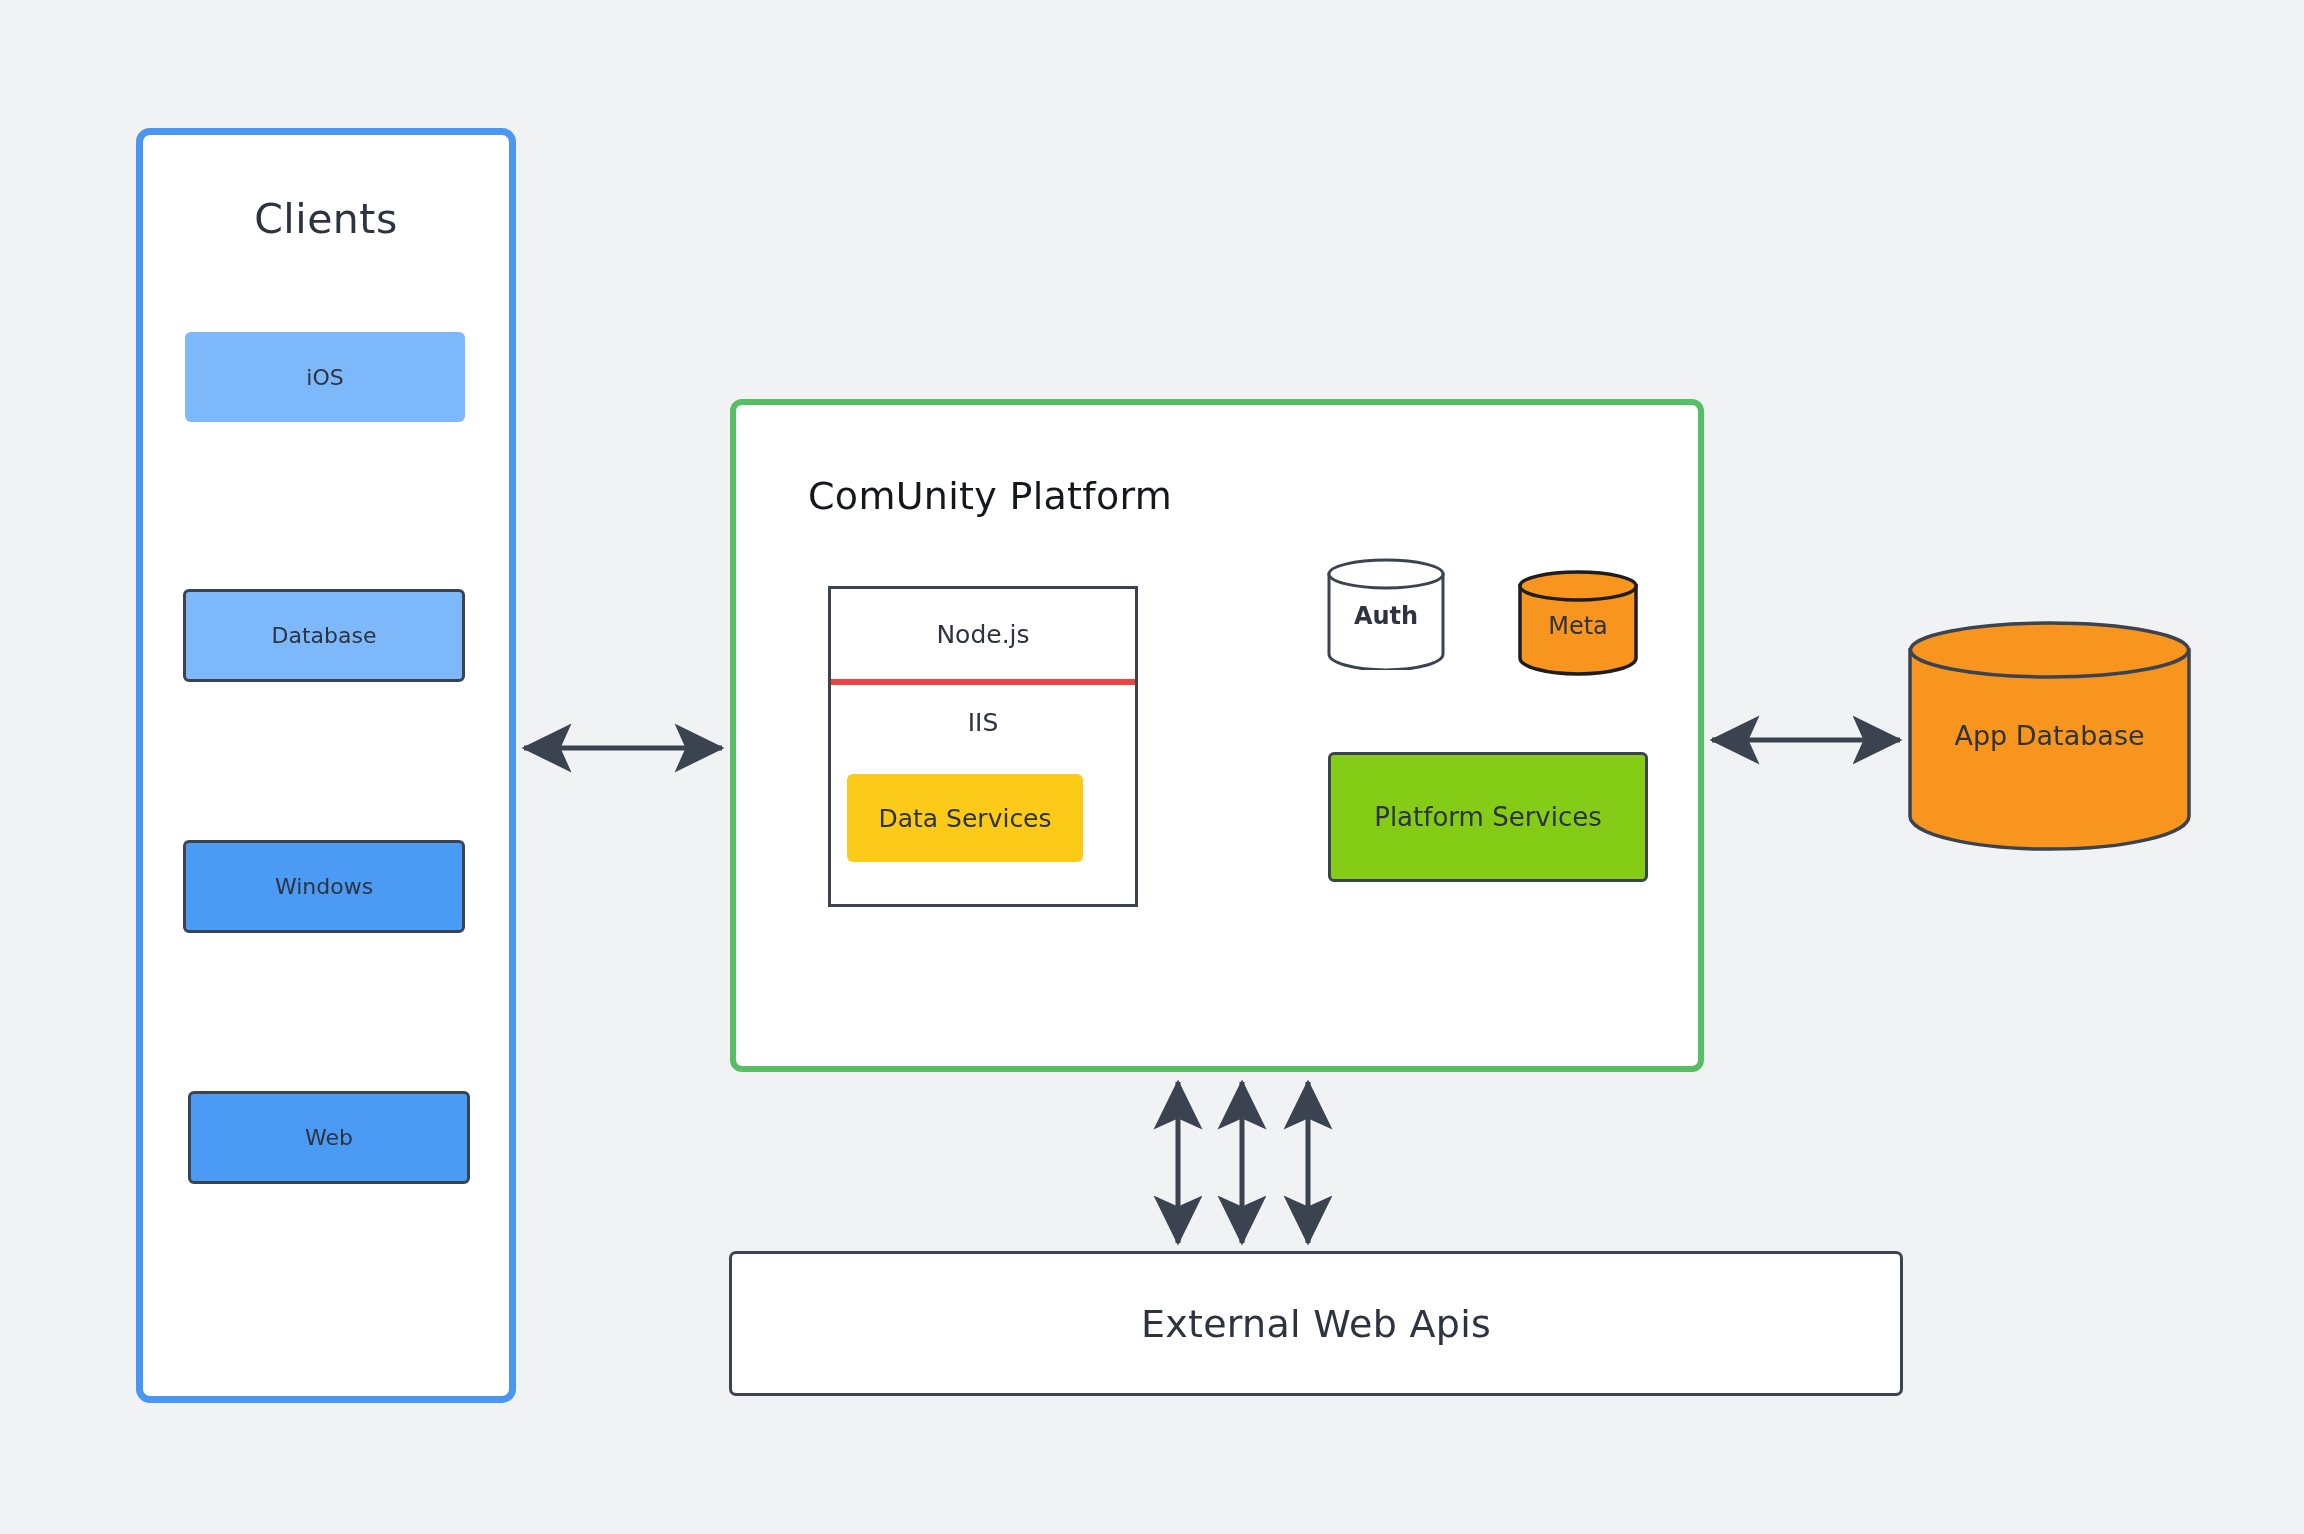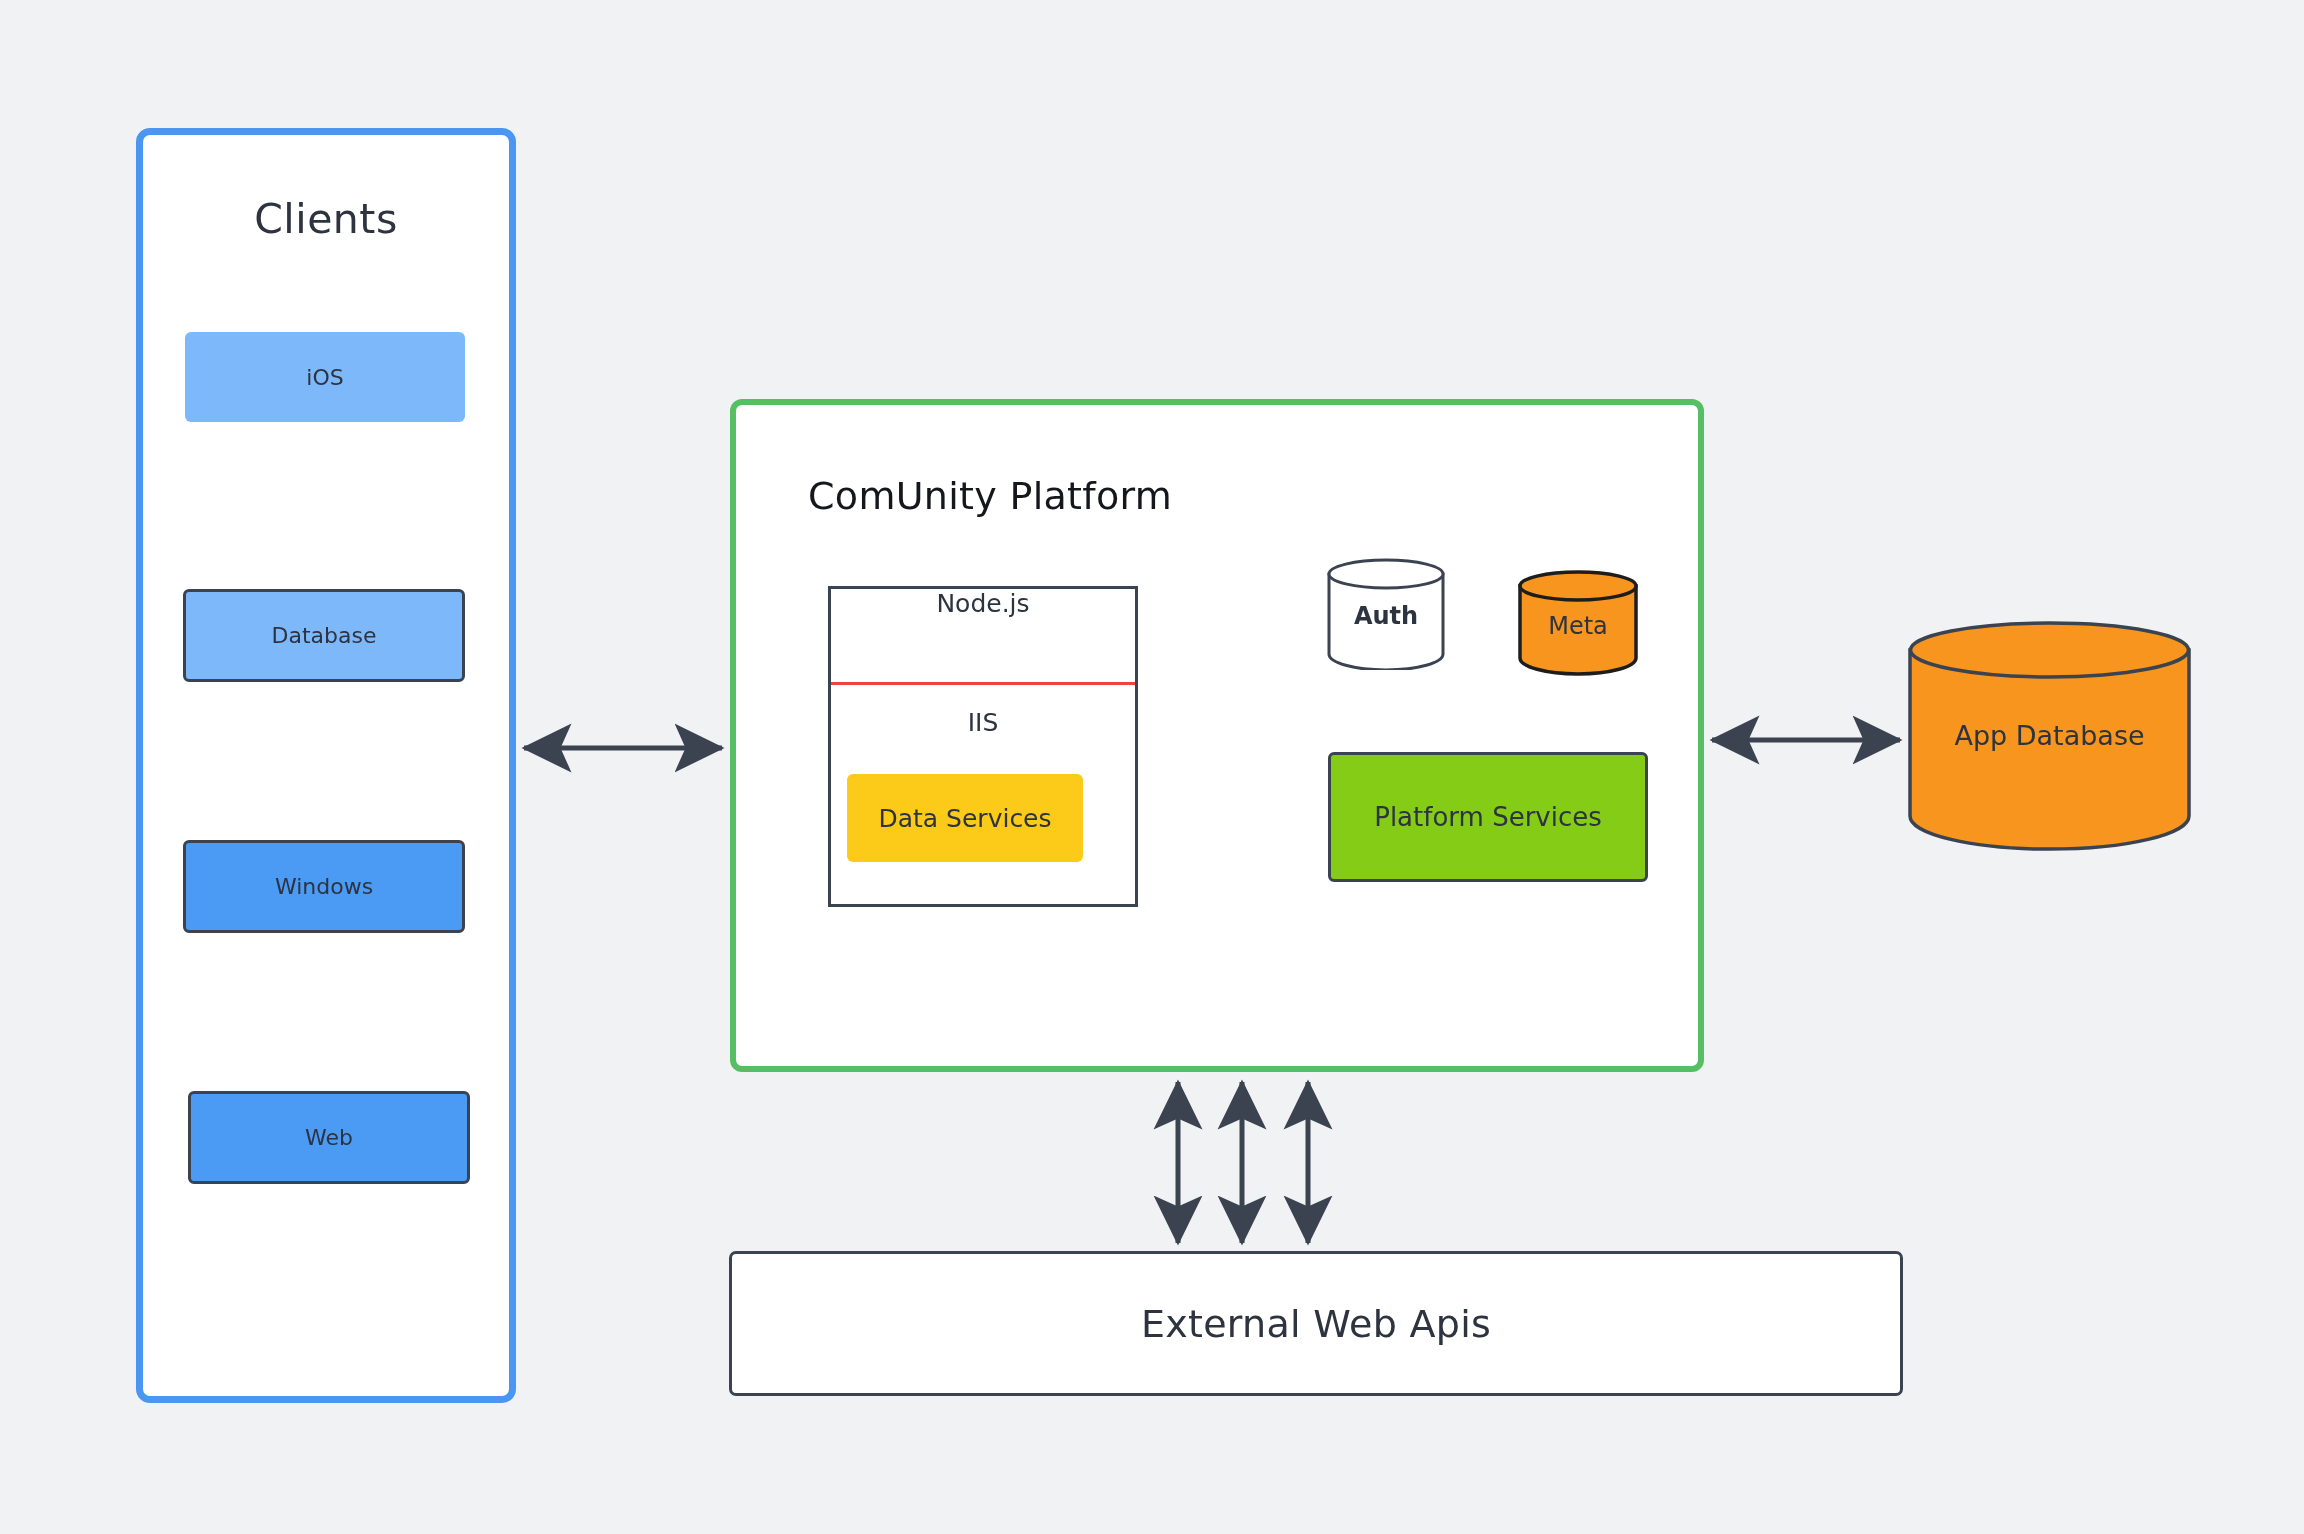--- a/index.html
+++ b/index.html
@@ -105,24 +105,24 @@
     border: 3px solid #3b4351;
     background: #ffffff;
     box-sizing: border-box;
   }
   #stack-nodejs {
     position: absolute;
     left: 0;
     top: 0;
     width: 100%;
     height: 96px;
-    border-bottom: 3px solid #ef4444;
-    box-sizing: border-box;
-    display: flex;
-    align-items: flex-start;
+    border-bottom: 6px solid #ef4444;
+    box-sizing: border-box;
+    display: flex;
+    align-items: center;
     justify-content: center;
     font-size: 25px;
   }
   #stack-iis {
     position: absolute;
     left: 0;
     top: 96px;
     width: 100%;
     height: 74px;
     box-sizing: border-box;

